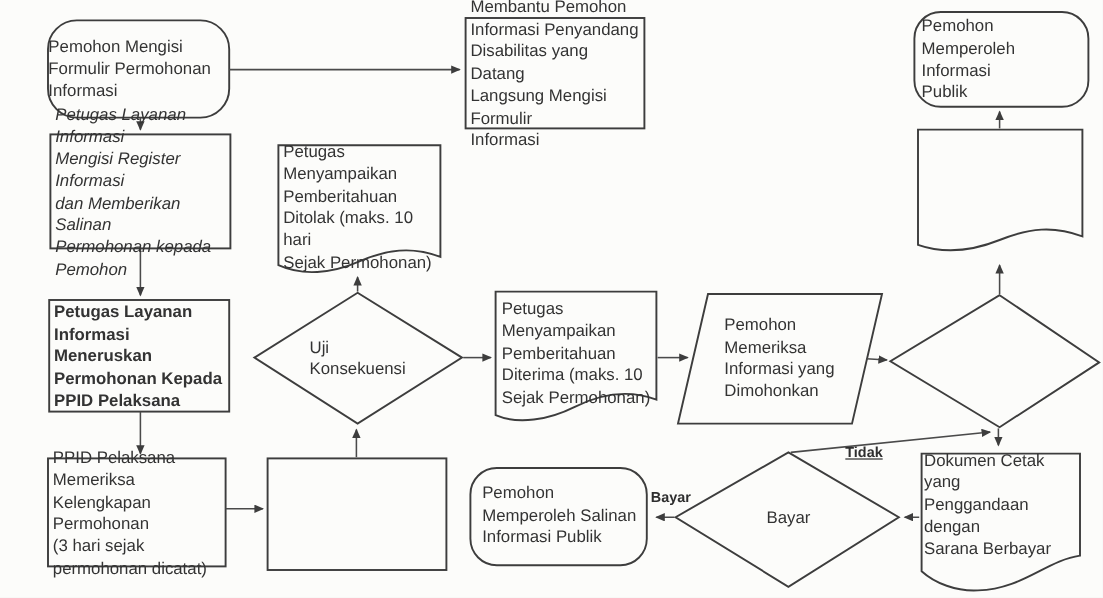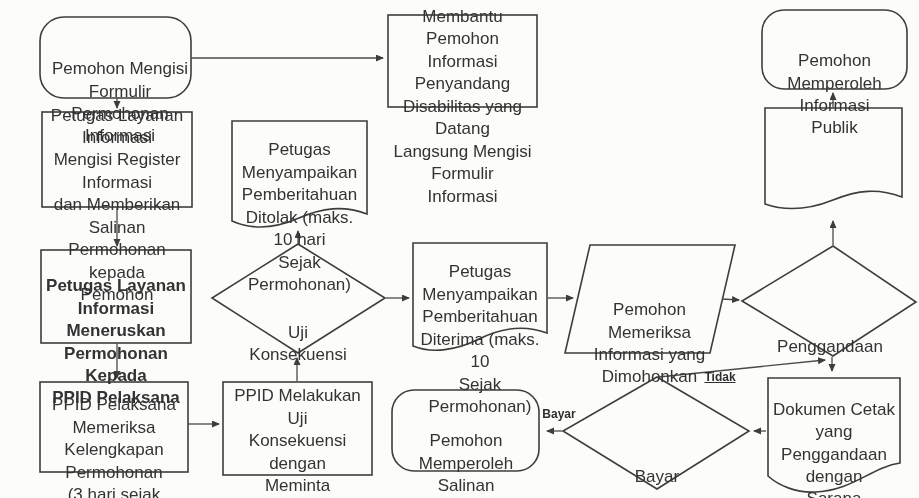--- a/index.html
+++ b/index.html
@@ -10,26 +10,25 @@
   #canvas{
     position:relative;
     width:919px;height:498px;
     background:#fcfcfa;
     overflow:hidden;
   }
   #shapes{position:absolute;left:0;top:0;width:919px;height:498px;}
   .lbl{
     position:absolute;
     display:flex;align-items:center;justify-content:center;
-    text-align:center;
-    font-size:17px;line-height:1.32;
+    text-align:left;
+    font-size:14px;line-height:1.32;
     color:#333;
     white-space:pre-line;
     pointer-events:none;
-    margin-top:46px;
   }
   .edge-lbl{
     position:absolute;
     font-size:12px;font-weight:bold;color:#2e2e2e;
     display:flex;align-items:center;justify-content:center;
     pointer-events:none;
   }
   .shape{fill:none;stroke:#3d3d3d;stroke-width:1.6;}
   .conn{stroke:#4a4a4a;stroke-width:1.3;fill:none;}
 </style>
@@ -77,35 +76,35 @@
     <line class="conn" x1="548" y1="298" x2="573" y2="298" marker-end="url(#arrow)"></line>
     <line class="conn" x1="722" y1="299" x2="739" y2="300" marker-end="url(#arrow)"></line>
     <line class="conn" x1="833" y1="245" x2="833" y2="221" marker-end="url(#arrow)"></line>
     <line class="conn" x1="833" y1="107" x2="833" y2="93" marker-end="url(#arrow)"></line>
     <line class="conn" x1="832" y1="357" x2="832" y2="371" marker-end="url(#arrow)"></line>
     <line class="conn" x1="659" y1="377" x2="825" y2="360" marker-end="url(#arrow)"></line>
     <line class="conn" x1="766" y1="431" x2="754" y2="431" marker-end="url(#arrow)"></line>
     <line class="conn" x1="562" y1="431" x2="547" y2="431" marker-end="url(#arrow)"></line>
   </svg>
 
-  <div class="lbl" style="left:48px;top:22px;width:144px;height:70px;">Pemohon Mengisi
+  <div class="lbl" style="left:36px;top:22px;width:144px;height:70px;">Pemohon Mengisi
 Formulir Permohonan
 Informasi</div>
 
   <div class="lbl" style="left:392px;top:20px;width:141px;height:82px;">Membantu Pemohon
 Informasi Penyandang
 Disabilitas yang Datang
 Langsung Mengisi Formulir
 Informasi</div>
 
   <div class="lbl" style="left:768px;top:14px;width:133px;height:70px;">Pemohon
 Memperoleh Informasi
 Publik</div>
 
-  <div class="lbl" style="left:46px;top:117px;width:142px;height:85px;">Petugas Layanan Informasi
+  <div class="lbl" style="left:46px;top:117px;width:142px;height:85px;font-style:italic;">Petugas Layanan Informasi
 Mengisi Register Informasi
 dan Memberikan Salinan
 Permohonan kepada
 Pemohon</div>
 
   <div class="lbl" style="left:236px;top:126px;width:127px;height:92px;">Petugas
 Menyampaikan
 Pemberitahuan
 Ditolak (maks. 10 hari
 Sejak Permohonan)</div>
@@ -123,33 +122,27 @@
 Menyampaikan
 Pemberitahuan
 Diterima (maks. 10
 Sejak Permohonan)</div>
 
   <div class="lbl" style="left:592px;top:252px;width:115px;height:92px;">Pemohon
 Memeriksa
 Informasi yang
 Dimohonkan</div>
 
-  <div class="lbl" style="left:764px;top:291px;width:132px;height:20px;">Penggandaan</div>
 
   <div class="lbl" style="left:44px;top:387px;width:140px;height:80px;">PPID Pelaksana
 Memeriksa Kelengkapan
 Permohonan
 (3 hari sejak
 permohonan dicatat)</div>
 
-  <div class="lbl" style="left:227px;top:387px;width:141px;height:84px;">PPID Melakukan Uji
-Konsekuensi dengan
-Meminta Pertimbangan
-dari Dewan
-Pertimbangan</div>
 
   <div class="lbl" style="left:396px;top:398px;width:140px;height:62px;">Pemohon
 Memperoleh Salinan
 Informasi Publik</div>
 
   <div class="lbl" style="left:607px;top:420px;width:100px;height:22px;">Bayar</div>
 
   <div class="lbl" style="left:770px;top:388px;width:128px;height:64px;">Dokumen Cetak yang
 Penggandaan dengan
 Sarana Berbayar</div>

